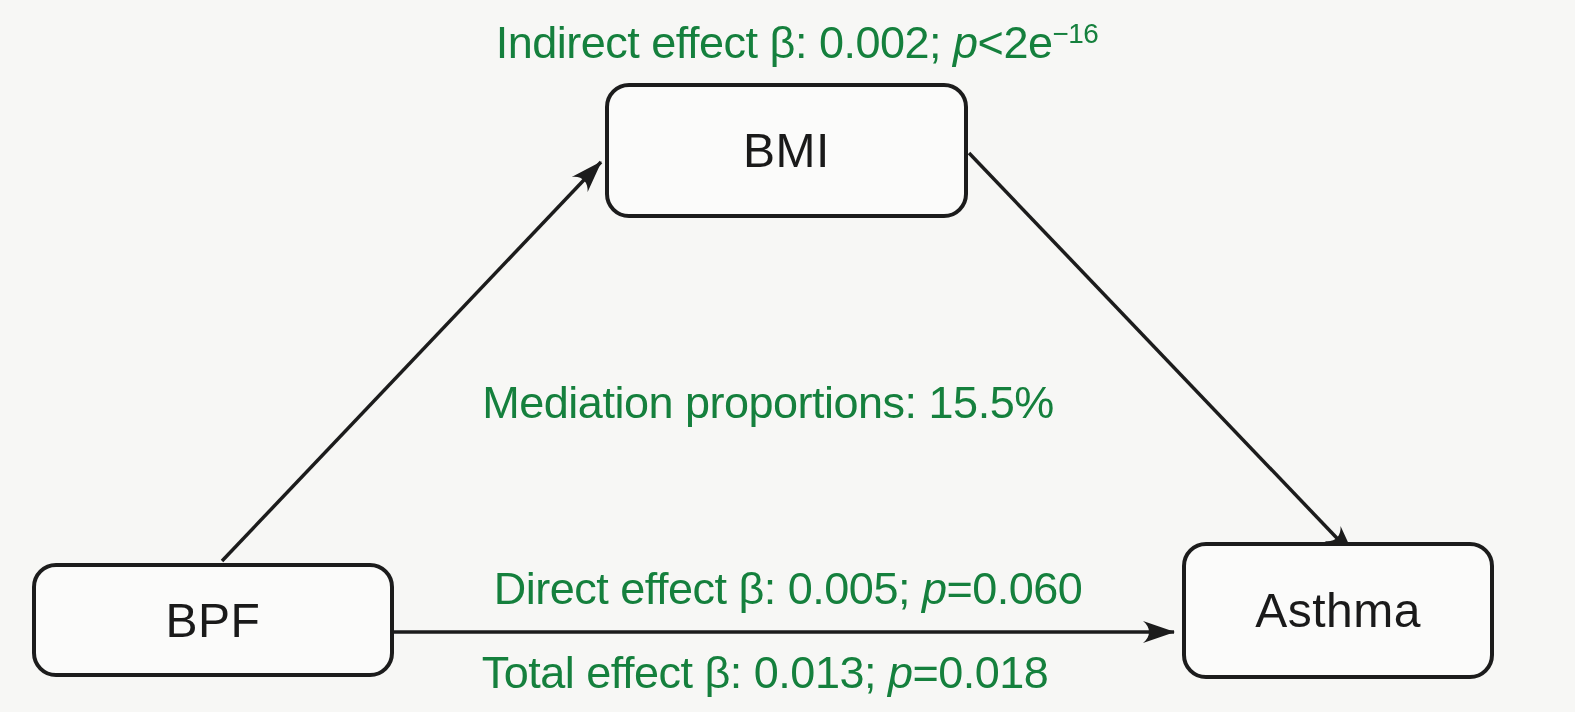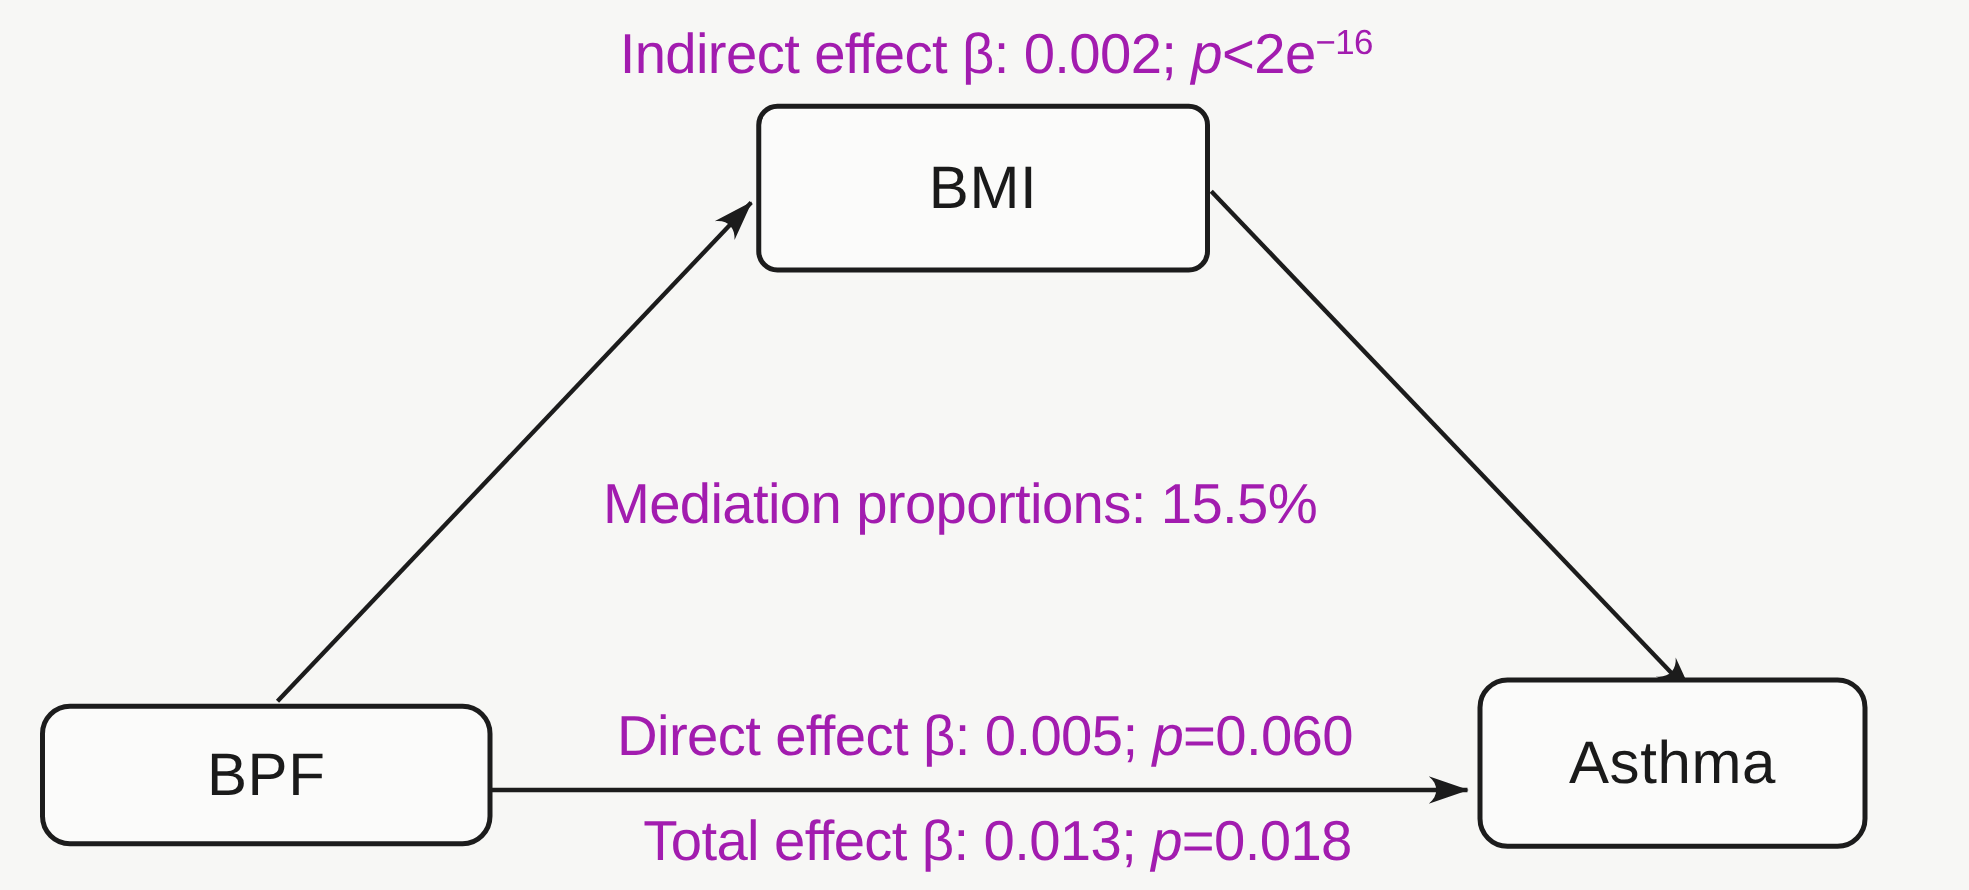--- a/index.html
+++ b/index.html
@@ -28,42 +28,42 @@
     border: 4px solid #1c1c1c;
     border-radius: 24px;
     display: flex;
     align-items: center;
     justify-content: center;
     font-size: 48px;
     letter-spacing: 0.5px;
     color: #1a1a1a;
   }
   .node-bpf    { left: 32px;   top: 563px; width: 362px; height: 114px; }
-  .node-bmi    { left: 605px;  top: 83px;  width: 363px; height: 135px; border-radius: 17px; }
+  .node-bmi    { left: 605px;  top: 83px;  width: 363px; height: 135px; }
   .node-asthma { left: 1182px; top: 542px; width: 312px; height: 137px; }
   .edge-label {
     position: absolute;
     white-space: nowrap;
     font-size: 45px;
     letter-spacing: -0.5px;
-    color: #a21caf;
+    color: #15803d;
     transform: translateX(-50%);
     line-height: 1.1;
   }
   .edge-label .p-italic { font-style: italic; }
   .edge-label .sup {
     font-size: 62%;
     vertical-align: baseline;
     position: relative;
     top: -0.55em;
   }
   .label-indirect  { left: 797px; top: 18px; }
   .label-mediation { left: 768px; top: 378px; text-align: center; }
   .label-direct    { left: 788px; top: 564px; }
-  .label-total     { left: 765px; top: 648px; margin-left: 33px; }
+  .label-total     { left: 765px; top: 648px; }
 </style>
 </head>
 <body>
 
 <div class="canvas">
 
   <svg class="arrow-layer" viewBox="0 0 1575 712" xmlns="http://www.w3.org/2000/svg">
     <defs>
       <marker id="arrowhead" markerUnits="userSpaceOnUse" markerWidth="38" markerHeight="28" refX="33" refY="13" orient="auto">
         <path d="M2,2 L34,13 L2,24 C10,17.5 10,8.5 2,2 Z" fill="#1c1c1c"></path>

